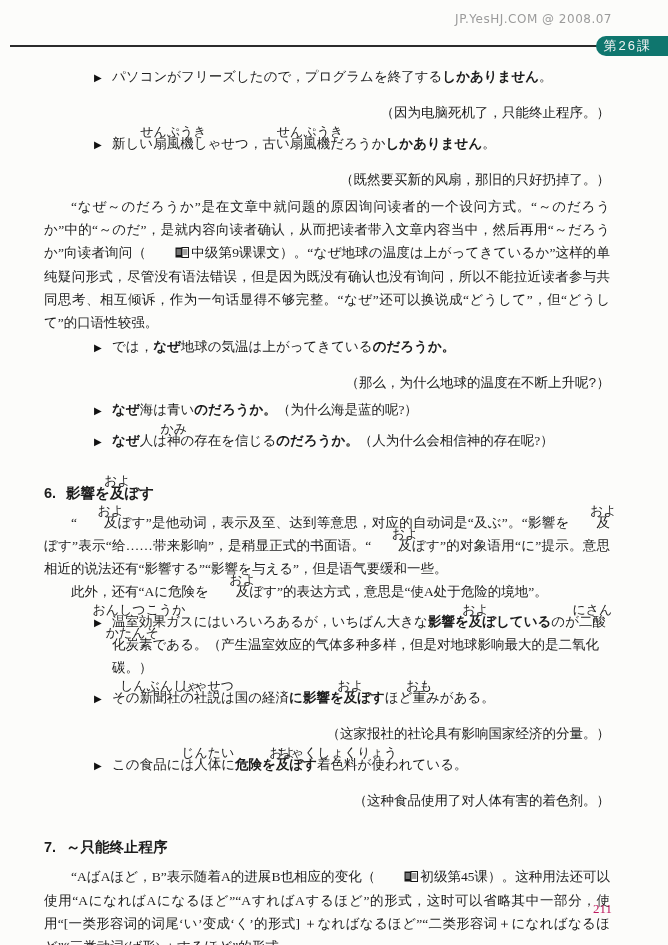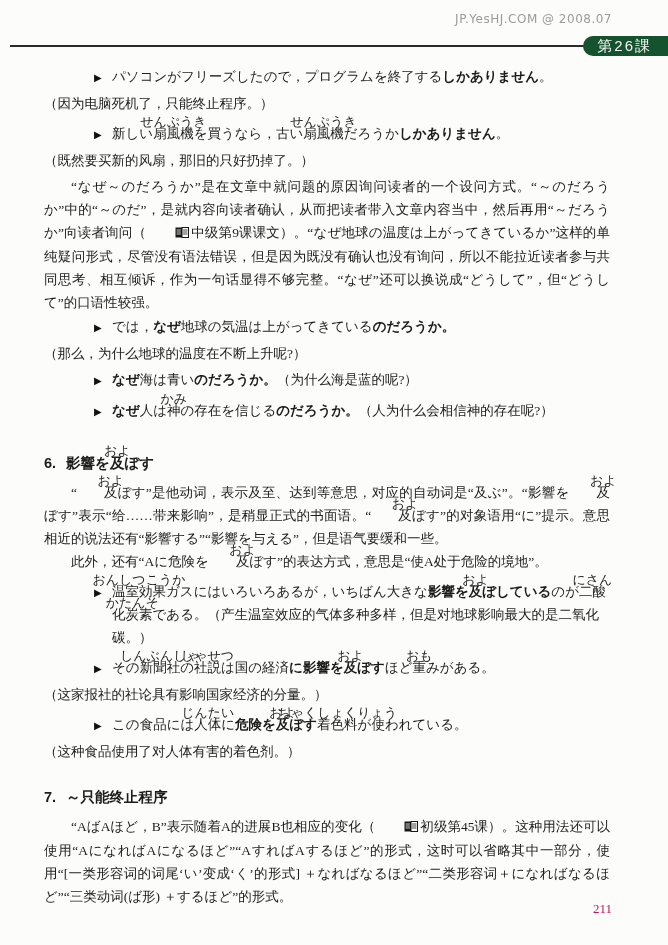--- a/index.html
+++ b/index.html
@@ -12,23 +12,23 @@
     position:absolute; top:12px; right:56px;
     font-family:"DejaVu Sans", sans-serif;
     font-size:12px; color:#9b9b9b; letter-spacing:.5px;
   }
   .header-rule{
     position:absolute; top:45px; left:10px; right:0;
     border-top:2px solid #2b2b2b;
   }
   .lesson-tab{
     position:absolute; top:36px; right:0; height:20px; line-height:20px;
-    background:#14532d; color:#f4f4f4;
-    font-family:"Liberation Sans", sans-serif; font-size:15px;
-    padding:0 16px 0 14px; border-radius:10px 0 0 10px;
+    background:#0f766e; color:#f4f4f4;
+    font-family:"Liberation Sans", sans-serif; font-size:13px;
+    padding:0 16px 0 8px; border-radius:10px 0 0 10px;
     letter-spacing:2px;
   }
   .content{
     position:absolute; top:64px; left:44px; width:566px;
   }
   .paragraph{
     margin:0; font-size:13.5px; line-height:23px;
     text-align:justify; text-indent:2em;
     font-family:"Liberation Serif", serif;
   }
@@ -42,22 +42,22 @@
     display:flex; padding-left:50px;
     font-family:"Liberation Sans", sans-serif;
     font-size:13.5px; line-height:23px; margin:1px 0;
   }
   .example.has-ruby{ margin-top:7px; }
   .example .marker{
     flex:none; width:18px; font-size:10px; padding-top:1px; color:#111;
   }
   .example .ex-text{ flex:1; }
   .translation{
-    font-family:Liberation Serif, serif;
-    font-size:13.5px; line-height:23px; text-align:left; margin:3px 0 3px 0;
+    font-family:Liberation Mono, monospace;
+    font-size:13.5px; line-height:23px; text-align:right; margin:13px 0 3px 0;
   }
   .bold{ font-weight:700; }
   .cn{ font-family:Liberation Serif, serif; font-weight:400; }
   .ruby{ position:relative; display:inline-block; }
   .ruby .rt{
     position:absolute; top:-7px; left:50%; transform:translateX(-50%);
     font-size:13px; line-height:1; white-space:nowrap;
     font-weight:400; color:#222; letter-spacing:0;
     font-family:"Liberation Sans", sans-serif;
   }
@@ -76,21 +76,21 @@
   <div class="header-rule"></div>
   <div class="lesson-tab">第26課</div>
   <main class="content">
       <div class="example">
         <span class="marker">▶</span>
         <span class="ex-text"><span>パソコンがフリーズしたので，プログラムを終了する</span><span class="bold">しかありません</span><span>。</span></span>
       </div>
       <div class="translation">（因为电脑死机了，只能终止程序。）</div>
       <div class="example has-ruby">
         <span class="marker">▶</span>
-        <span class="ex-text"><span>新しい</span><span class="ruby"><span>扇風機</span><span class="rt">せんぷうき</span></span><span>を買うなら，古い</span><span class="ruby"><span>扇風機</span><span class="rt">せんぷうき</span></span><span>だろうか</span><span class="bold">しかありません</span><span>。</span></span>
+        <span class="ex-text"><span>新しい</span><span class="ruby"><span>扇風機</span><span class="rt">せんぷうき</span></span><span>しゃせつ，古い</span><span class="ruby"><span>扇風機</span><span class="rt">せんぷうき</span></span><span>だろうか</span><span class="bold">しかありません</span><span>。</span></span>
       </div>
       <div class="translation">（既然要买新的风扇，那旧的只好扔掉了。）</div>
       <p class="paragraph"><span>“なぜ～のだろうか”是在文章中就问题的原因询问读者的一个设问方式。“～のだろうか”中的“～のだ”，是就内容向读者确认，从而把读者带入文章内容当中，然后再用“～だろうか”向读者询问（</span><span class="icon-book"><svg width="14" height="11" viewBox="0 0 14 11">
             <rect x="0.5" y="0.5" width="6.5" height="10" fill="#161616"></rect>
             <rect x="7" y="0.5" width="6.5" height="10" fill="none" stroke="#161616"></rect>
             <g stroke="#ffffff" stroke-width="0.8">
               <line x1="1.6" y1="3" x2="5.9" y2="3"></line>
               <line x1="1.6" y1="5" x2="5.9" y2="5"></line>
               <line x1="1.6" y1="7" x2="5.9" y2="7"></line>
             </g>

